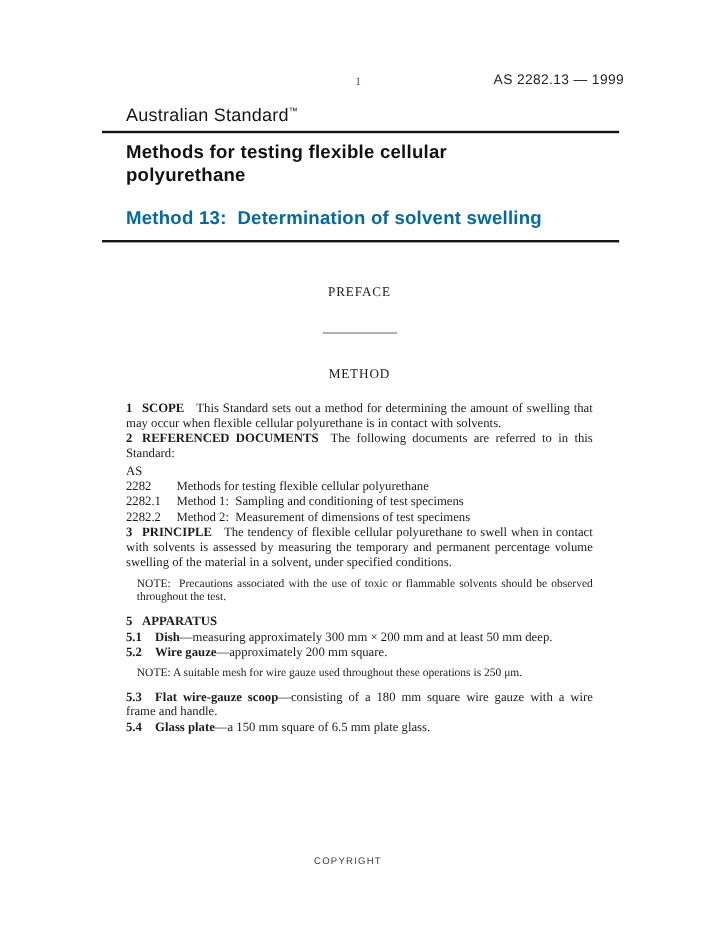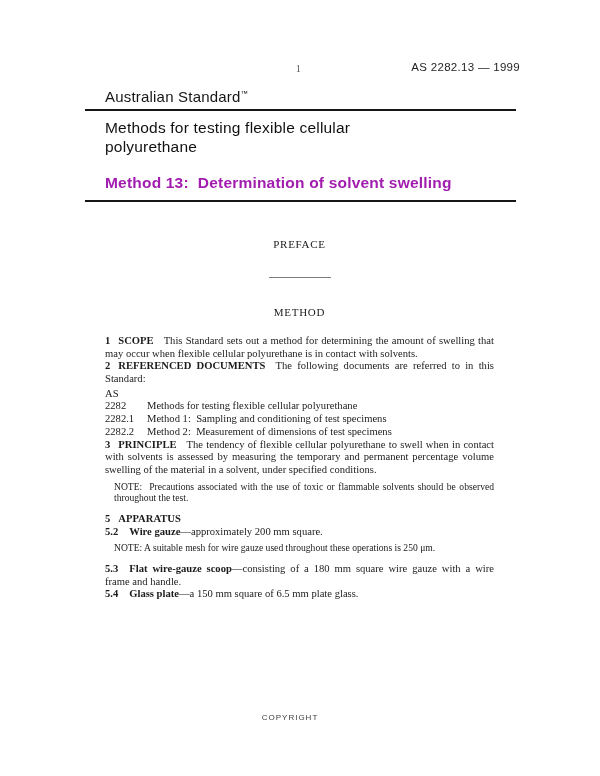--- a/index.html
+++ b/index.html
@@ -30,27 +30,27 @@
     font-family: "Liberation Sans", sans-serif;
     font-size: 15px; color: #161616; letter-spacing: 0.2px;
   }
   .masthead .tm { font-size: 7.5px; vertical-align: 6px; }
   .rule { position: absolute; left: 85px; width: 431px; height: 2px; background: #161616; }
   .rule-top { top: 109px; }
   .rule-bottom { top: 200px; }
   .doc-title {
     position: absolute; left: 105px; top: 119px; width: 411px;
     font-family: "Liberation Sans", sans-serif;
-    font-weight: normal; font-size: 15.5px; line-height: 18.5px;
+    font-weight: bold; font-size: 15.5px; line-height: 18.5px;
     color: #111; letter-spacing: 0.2px;
   }
   .doc-subtitle {
     position: absolute; left: 105px; top: 174px; width: 411px;
     font-family: "Liberation Sans", sans-serif;
-    font-weight: bold; font-size: 15.5px; color: #a21caf; letter-spacing: 0.2px;
+    font-weight: bold; font-size: 15.5px; color: #0369a1; letter-spacing: 0.2px;
   }
   
   .flow {
     position: absolute; left: 105px; top: 222px; width: 389px;
     font-size: 10.6px; line-height: 12.7px;
   }
   .center-head { text-align: center; font-size: 11px; letter-spacing: 0.7px; margin: 16px; }
   p.just { text-align: justify; margin: 0; }
   .preface-body { margin-top: 13px; }
   .divider { width: 62px; height: 1.5px; background: #7d7d7d; margin: 26px auto 0 auto; }
@@ -122,20 +122,21 @@
       <p class="refrow"><span class="code">2282.2</span><span>Method 2:&nbsp; Measurement of dimensions of test specimens</span></p>
     </div>
 
     <p class="just sec-3"><span class="sec-num">3</span><span class="sec-title">PRINCIPLE</span><span>The tendency of flexible cellular polyurethane to swell when in contact with solvents is assessed by measuring the temporary and permanent percentage volume swelling of the material in a solvent, under specified conditions.</span></p>
 
 
     <p class="note note-s4">NOTE:&nbsp; Precautions associated with the use of toxic or flammable solvents should be observed throughout the test.</p>
 
     <p class="just apparatus-head"><span class="sec-num">5</span><span class="sec-title">APPARATUS</span></p>
 
+    <p class="just app-item"><span class="app-num">5.1</span><span class="app-label">Dish</span><span>—measuring approximately 300 mm × 200 mm and at least 50 mm deep.</span></p>
 
     <p class="just app-item"><span class="app-num">5.2</span><span class="app-label">Wire gauze</span><span>—approximately 200 mm square.</span></p>
 
     <p class="note note-52">NOTE: A suitable mesh for wire gauze used throughout these operations is 250 μm.</p>
 
     <p class="just app-item"><span class="app-num">5.3</span><span class="app-label">Flat wire-gauze scoop</span><span>—consisting of a 180 mm square wire gauze with a wire frame and handle.</span></p>
 
     <p class="just app-item"><span class="app-num">5.4</span><span class="app-label">Glass plate</span><span>—a 150 mm square of 6.5 mm plate glass.</span></p>
 
   </div>

